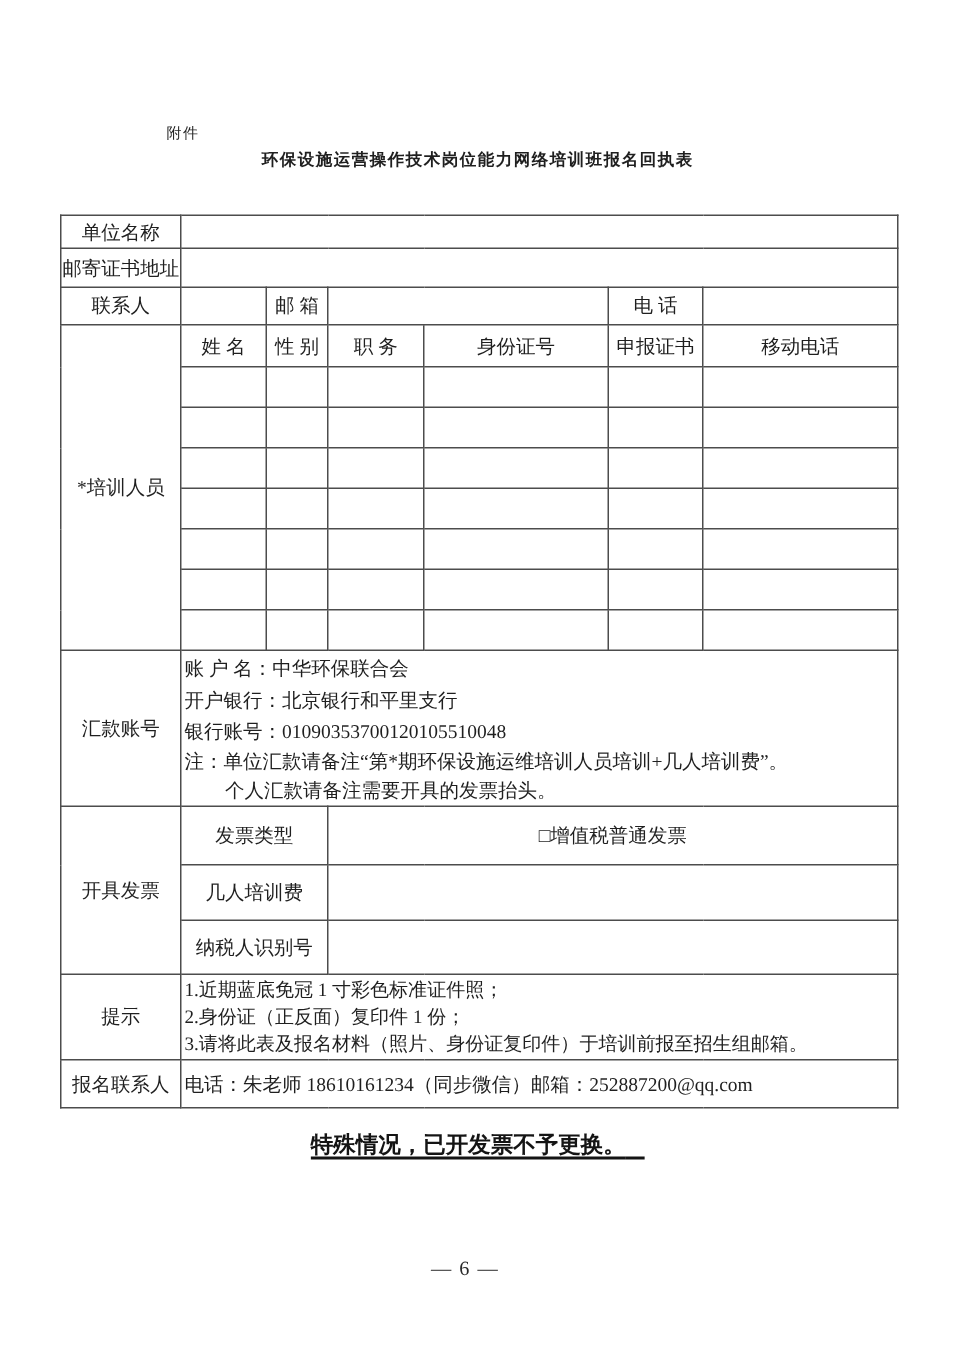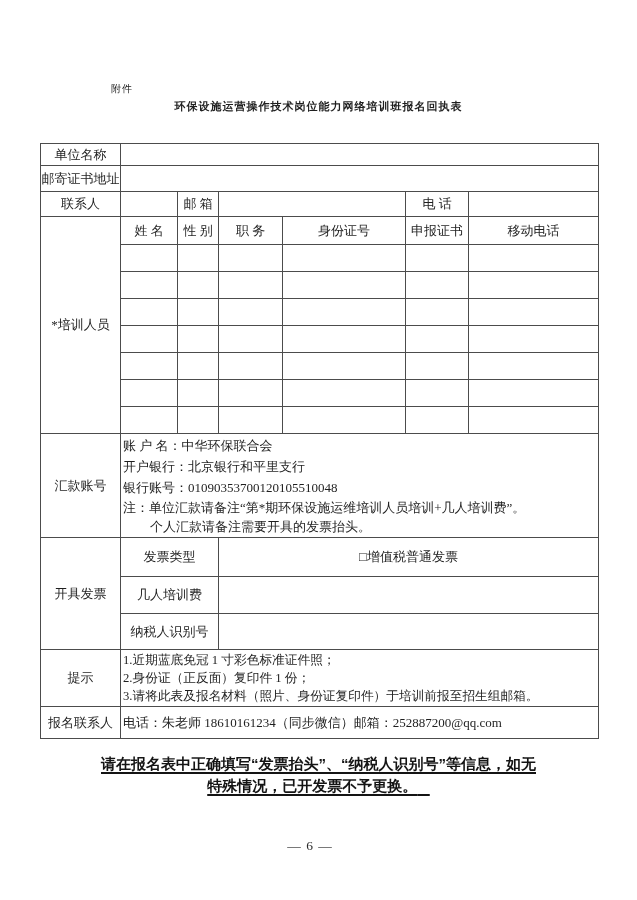--- a/index.html
+++ b/index.html
@@ -208,17 +208,16 @@
   </tr>
 
   <tr class="contact-row">
     <td class="lbl">报名联系人</td>
     <td colspan="6" class="contact-val">电话：朱老师 18610161234（同步微信）邮箱：252887200@qq.com</td>
   </tr>
 </tbody>
   </table>
 
 <div class="footer-note">
-  <div class="ln">请在报名表中正确填写“发票抬头”、“纳税人识别号”等信息，如无</div>
   <div><span class="ln ln2">特殊情况，已开发票不予更换。</span></div>
 </div>
 
 <div class="page-number">— 6 —</div>
 
 </body></html>

